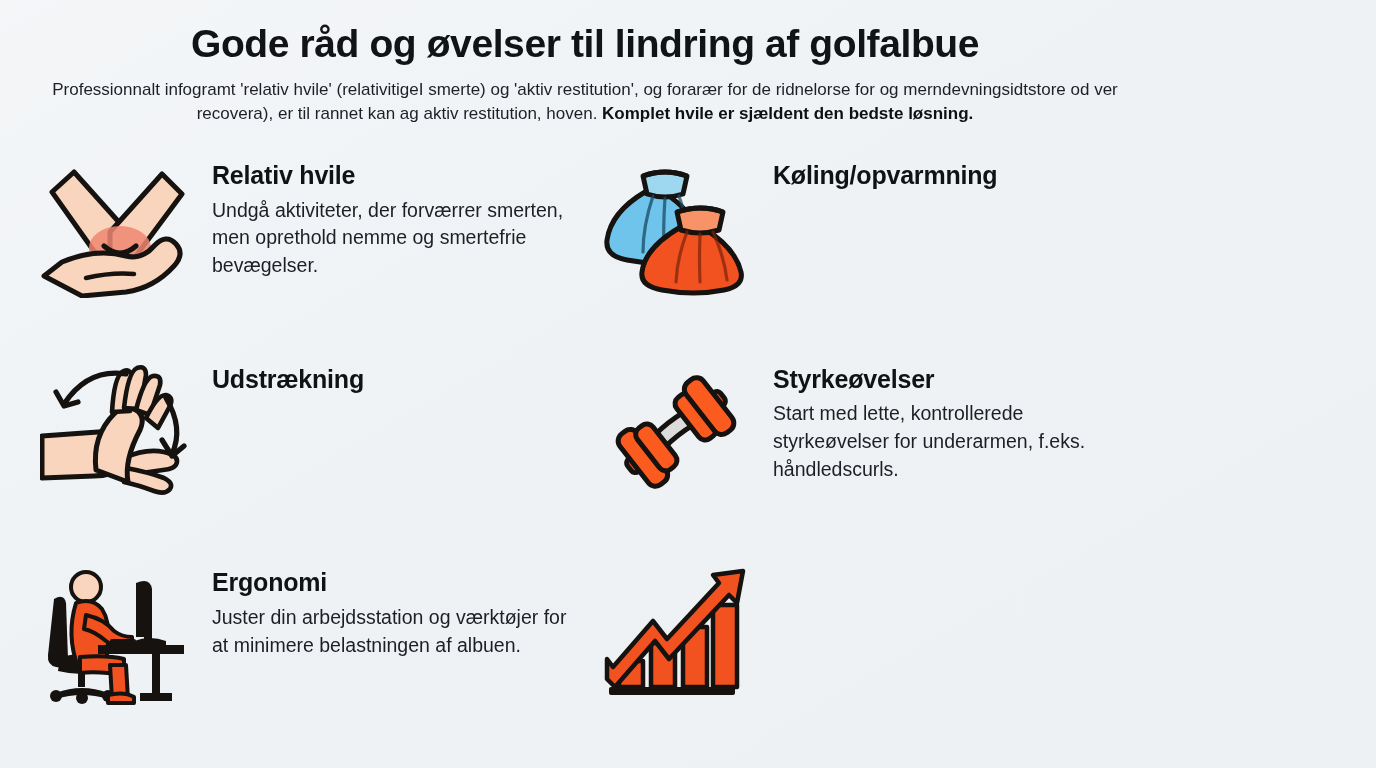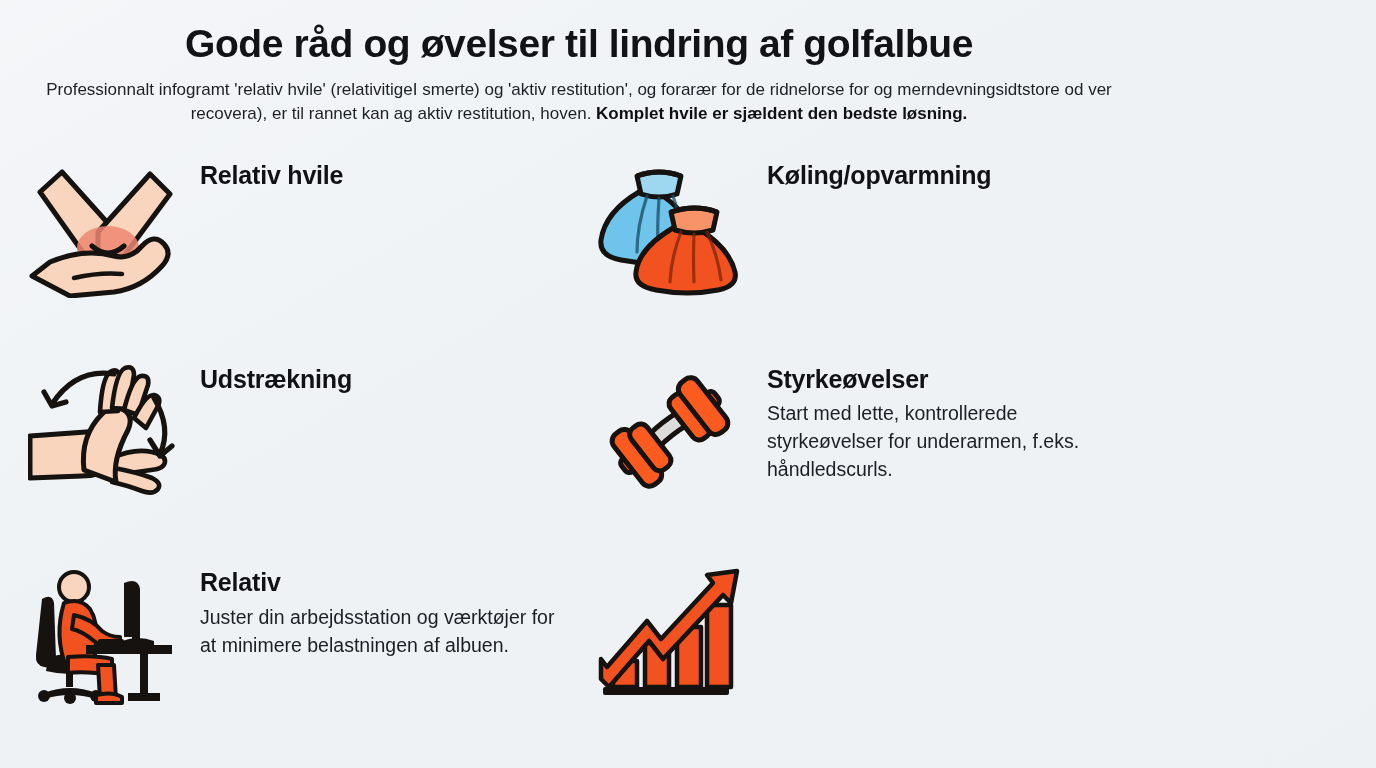--- a/index.html
+++ b/index.html
@@ -14,21 +14,21 @@
     font-family: "Liberation Sans", sans-serif;
     background: linear-gradient(150deg, #f4f6f8 0%, #eef2f5 45%, #edf1f4 100%);
     color: #16181c;
     -webkit-font-smoothing: antialiased;
   }
 
   .page {
     position: relative;
     width: 1192px;
     height: 768px;
-    padding: 22px 62px 10px 28px;
+    padding: 22px 62px 10px 40px;
     display: flex;
     flex-direction: column;
   }
 
   
   .header {
     text-align: center;
     flex: 0 0 auto;
   }
 
@@ -132,20 +132,21 @@
 
           <ellipse cx="80" cy="90" rx="31" ry="22" fill="#ef8671" stroke="none" opacity="0.85"></ellipse>
           <path d="M64 88 q16 14 32 0" fill="none" stroke="#15120f" stroke-width="5" stroke-linecap="round"></path>
 
           <path d="M4 118 L22 104 q34 -14 64 -6 q16 4 28 -10 q12 -13 22 -2 q9 10 -2 22 q-20 22 -48 26 l-44 4 Z" fill="#f8d5bc" stroke="#15120f" stroke-width="5" stroke-linejoin="round" stroke-linecap="round"></path>
           <path d="M46 120 q26 -6 48 -4" fill="none" stroke="#15120f" stroke-width="4.5" stroke-linecap="round"></path>
         </svg>
       </div>
       <div class="card-body">
         <div class="card-title">Relativ hvile</div>
+        <div class="card-text">Undgå aktiviteter, der forværrer smerten, men oprethold nemme og smertefrie bevægelser.</div>
       </div>
     </div>
 
     <div class="card">
       <div class="icon-wrap">
         <svg width="150" height="140" viewBox="0 0 150 140">
 
           <g stroke="#15120f" stroke-width="5" stroke-linejoin="round">
             <path d="M44 34 q-34 20 -38 48 q-2 16 20 20 q30 6 58 0 q20 -4 16 -20 q-6 -28 -38 -48 Z" fill="#6ec4ea"></path>
             <path d="M42 18 q22 -8 44 0 l-4 18 q-18 6 -36 0 Z" fill="#9ed8f0"></path>
@@ -264,21 +265,21 @@
           <g fill="#15120f">
             <path d="M96 18 q14 -6 16 6 l0 48 l-16 0 Z"></path>
             <rect x="104" y="66" width="8" height="12"></rect>
             <path d="M94 76 q16 -6 32 0 l0 5 l-32 0 Z"></path>
           </g>
 
           <rect x="70" y="74" width="26" height="6" rx="2" fill="#15120f"></rect>
         </svg>
       </div>
       <div class="card-body">
-        <div class="card-title">Relativ</div>
+        <div class="card-title">Ergonomi</div>
         <div class="card-text">Juster din arbejdsstation og værktøjer for at minimere belastningen af albuen.</div>
       </div>
     </div>
 
     <div class="card">
       <div class="icon-wrap">
         <svg width="150" height="140" viewBox="0 0 150 140">
 
           <rect x="8" y="122" width="126" height="8" rx="2" fill="#15120f"></rect>
 

